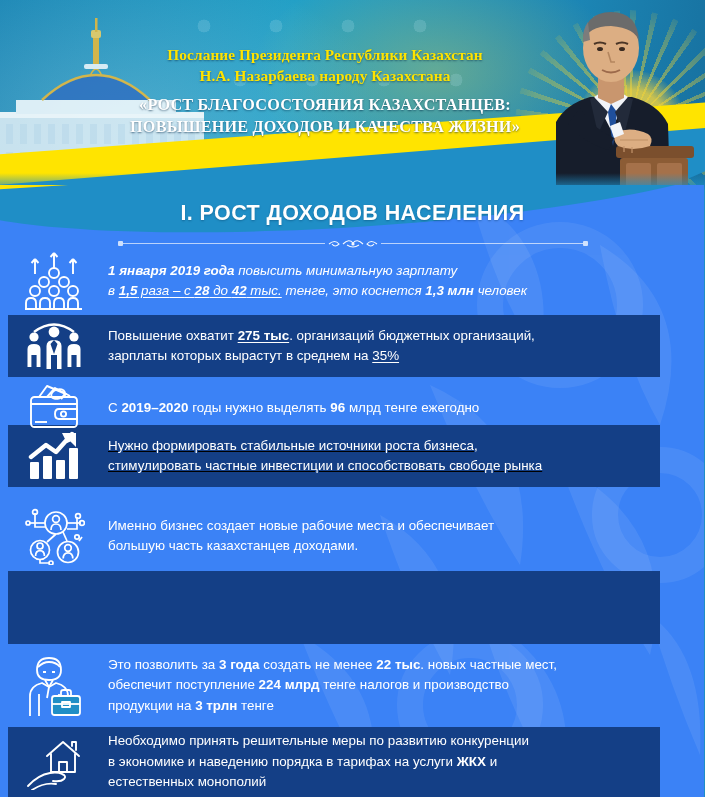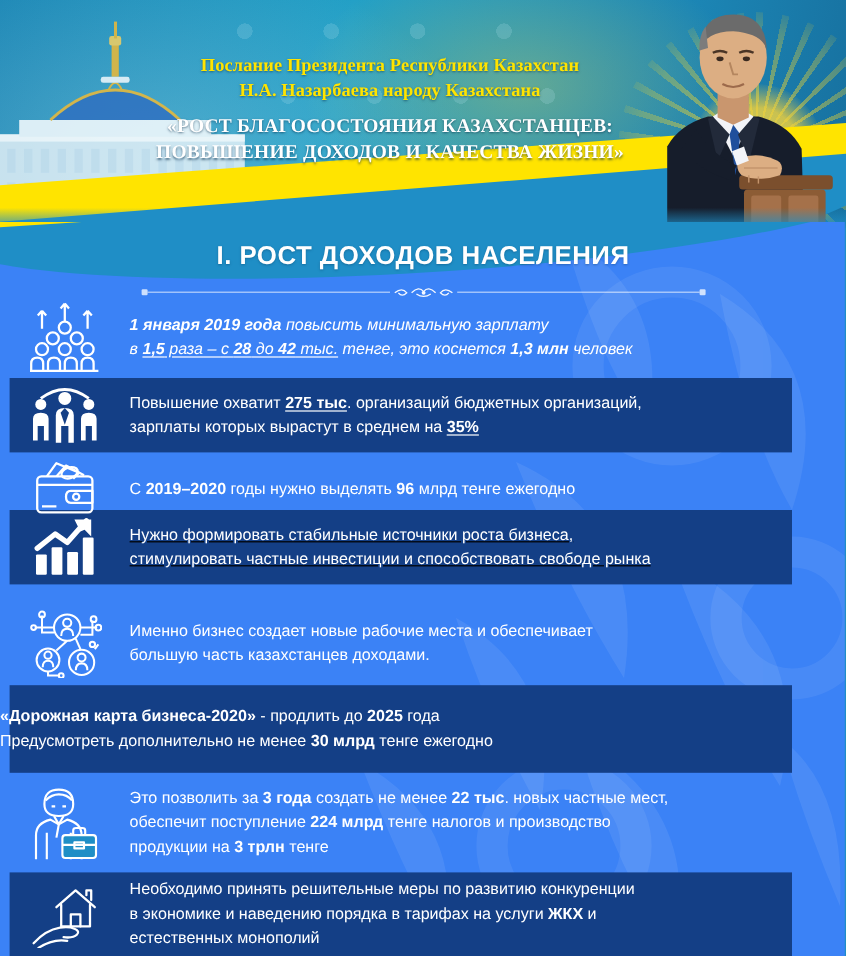--- a/index.html
+++ b/index.html
@@ -283,21 +283,21 @@
               <circle cx="30" cy="11" r="5.4"></circle>
               <path d="M3.5 46 V28 Q3.5 23 10 23 Q16.5 23 16.5 28 V46 H12.6 V34 H7.4 V46 Z"></path>
               <path d="M43.5 46 V28 Q43.5 23 50 23 Q56.5 23 56.5 28 V46 H52.6 V34 H47.4 V46 Z"></path>
               <path d="M22.5 48 V25 Q22.5 19 30 19 Q37.5 19 37.5 25 V48 H33 V34 H27 V48 Z"></path>
               <path d="M30 19 L26.5 23 L30 33 L33.5 23 Z" fill="#143f86"></path>
             </g>
           </svg>
         </div>
         <div class="text-cell">
             <div><span>Повышение охватит </span><span style="font-weight: 700; text-decoration: underline; text-underline-offset: 2px;">275 тыс</span><span>. организаций бюджетных организаций,</span></div>
-            <div><span>зарплаты которых вырастут в среднем на </span><span style="font-weight: 700; text-decoration: underline; text-underline-offset: 2px;">35%</span></div>
+            <div><span>зарплаты которых вырастут в среднем на </span><span style="font-weight: 400; text-decoration: underline; text-underline-offset: 2px;">35%</span></div>
           </div>
       </div>
     </div>
 
     <div class="row light" style="top:192px;height:62px;">
       <div class="inner">
         <div class="icon-cell">
           <svg width="58" height="50" viewBox="0 0 58 50">
             <g fill="none" stroke="#ffffff" stroke-width="1.9" stroke-linejoin="round">
               <path d="M14 14 L22 3 L41 11 L36 16"></path>
@@ -374,24 +374,20 @@
         <div class="text-cell">
             <div><span>Именно бизнес создает новые рабочие места и обеспечивает</span></div>
             <div><span> большую часть казахстанцев доходами.</span></div>
           </div>
       </div>
     </div>
 
     <div class="row dark" style="top:386px;height:73px;">
       <div class="band"></div>
       <div class="inner">
-        <div class="text-cell">
-            <div><span style="font-weight: 700;">«Дорожная карта бизнеса-2020»</span><span> - продлить до </span><span style="font-weight: 700;">2025</span><span> года</span></div>
-            <div><span>Предусмотреть дополнительно не менее </span><span style="font-weight: 700;">30 млрд</span><span> тенге ежегодно</span></div>
-          </div>
       </div>
     </div>
 
     <div class="row light" style="top:459px;height:83px;">
       <div class="inner">
         <div class="icon-cell">
           <svg width="62" height="64" viewBox="0 0 62 64">
             <g fill="none" stroke="#ffffff" stroke-width="1.8" stroke-linejoin="round">
               <path d="M14 16 Q14 4 26 4 Q38 4 38 16 Q38 26 26 26 Q14 26 14 16 Z"></path>
               <path d="M15 13 Q20 8 26 8 Q33 8 37 13"></path>

